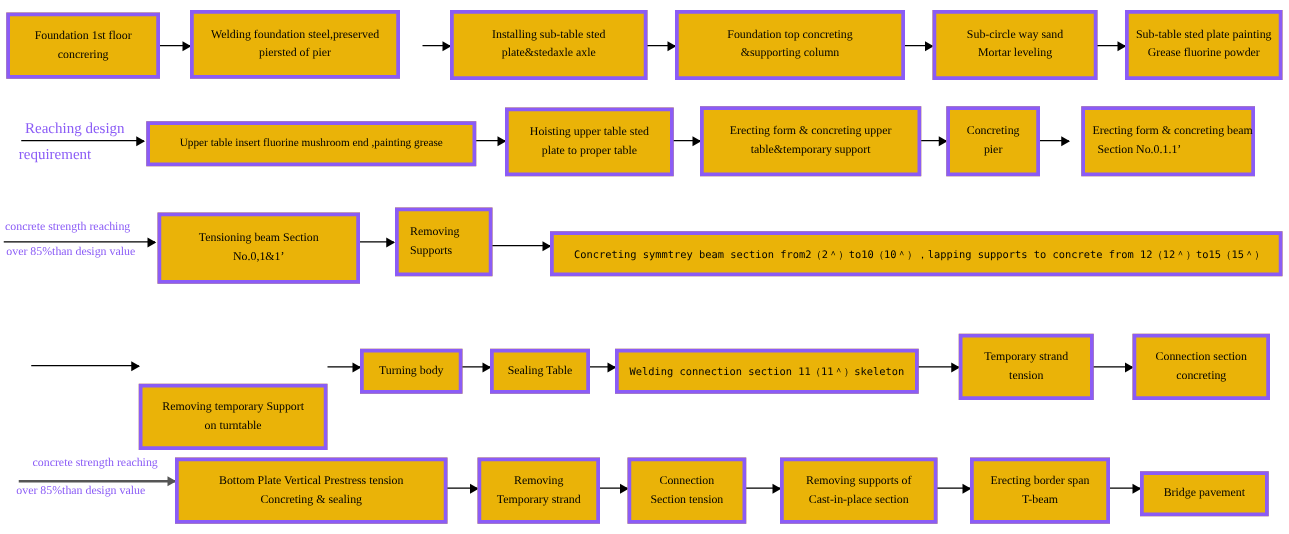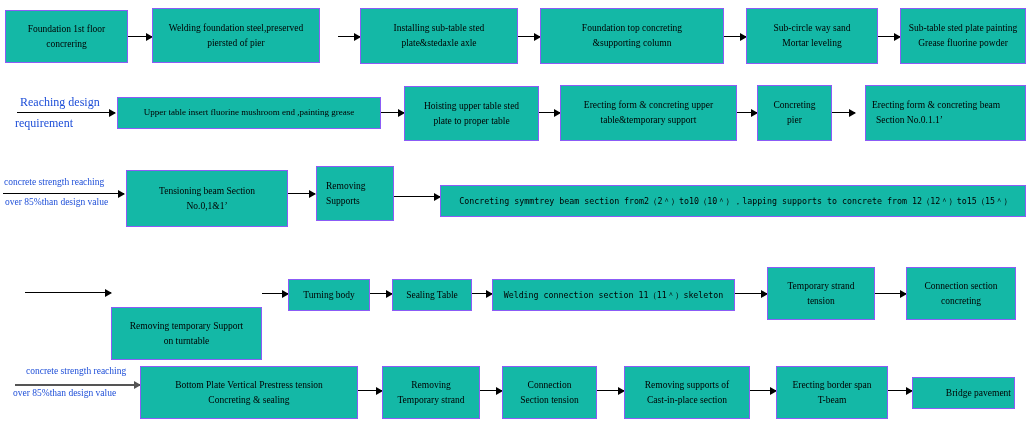--- a/index.html
+++ b/index.html
@@ -17,22 +17,22 @@
   }
   #flow {
     position: absolute;
     left: 0; top: 0;
     width: 1031px;
     height: 427px;
   }
   .node {
     position: absolute;
     box-sizing: border-box;
-    border: 1px solid #8b5cf6;
-    background: #14b8a6;
+    border: 3px solid #8b5cf6;
+    background: #eab308;
     display: flex;
     flex-direction: column;
     align-items: center;
     justify-content: center;
     text-align: center;
     line-height: 1.55;
     font-size: 9.5px;
     font-family: "Liberation Serif", "DejaVu Serif", serif;
     color: #000000;
     padding: 15px 3px;
@@ -65,21 +65,21 @@
   }
   .arrow.thick::after {
     border-left-color: #555555;
     top: -3.5px;
   }
   .entry-label {
     position: absolute;
     font-size: 9.5px;
     line-height: 1.25;
     white-space: nowrap;
-    color: #1d4ed8;
+    color: #8b5cf6;
     font-family: "Liberation Serif", "DejaVu Serif", serif;
   }
   .entry-label.big { font-size: 12px; }
 </style>
 </head>
 <body>
 
 <div id="flow">
 
   <div class="node" style="left:5px; top:10px; width:123px; height:53px;">
@@ -137,21 +137,21 @@
     <span class="ln">table&amp;temporary support</span>
   </div>
   <div class="arrow" style="left:737px; top:112px; width:20px;"></div>
 
   <div class="node" style="left:757px; top:85px; width:75px; height:56px;">
     <span class="ln">Concreting</span>
     <span class="ln">pier</span>
   </div>
   <div class="arrow" style="left:832px; top:112px; width:23px;"></div>
 
-  <div class="node" style="left:865px; top:85px; width:161px; height:56px; align-items:flex-start; padding-left:6px;">
+  <div class="node" style="left:865px; top:85px; width:139px; height:56px; align-items:flex-start; padding-left:6px;">
     <span class="ln">Erecting form &amp; concreting beam</span>
     <span class="ln" style="padding-left:4px;">Section No.0.1.1’</span>
   </div>
 
   <div class="entry-label" style="left:4px; top:177px;">concrete strength reaching</div>
   <div class="arrow" style="left:3px; top:193px; width:121px;"></div>
   <div class="entry-label" style="left:5px; top:197px;">over 85%than design value</div>
 
   <div class="node" style="left:126px; top:170px; width:162px; height:57px;">
     <span class="ln">Tensioning beam Section</span>
@@ -230,17 +230,17 @@
     <span class="ln">Cast-in-place section</span>
   </div>
   <div class="arrow" style="left:750px; top:390px; width:26px;"></div>
 
   <div class="node" style="left:776px; top:366px; width:112px; height:53px;">
     <span class="ln">Erecting border span</span>
     <span class="ln">T-beam</span>
   </div>
   <div class="arrow" style="left:888px; top:390px; width:24px;"></div>
 
-  <div class="node" style="left:912px; top:377px; width:103px; height:30px;align-items:flex-end;">
+  <div class="node" style="left:912px; top:377px; width:103px; height:30px;">
     <span class="ln">Bridge pavement</span>
   </div>
 
 </div>
 
 </body></html>

